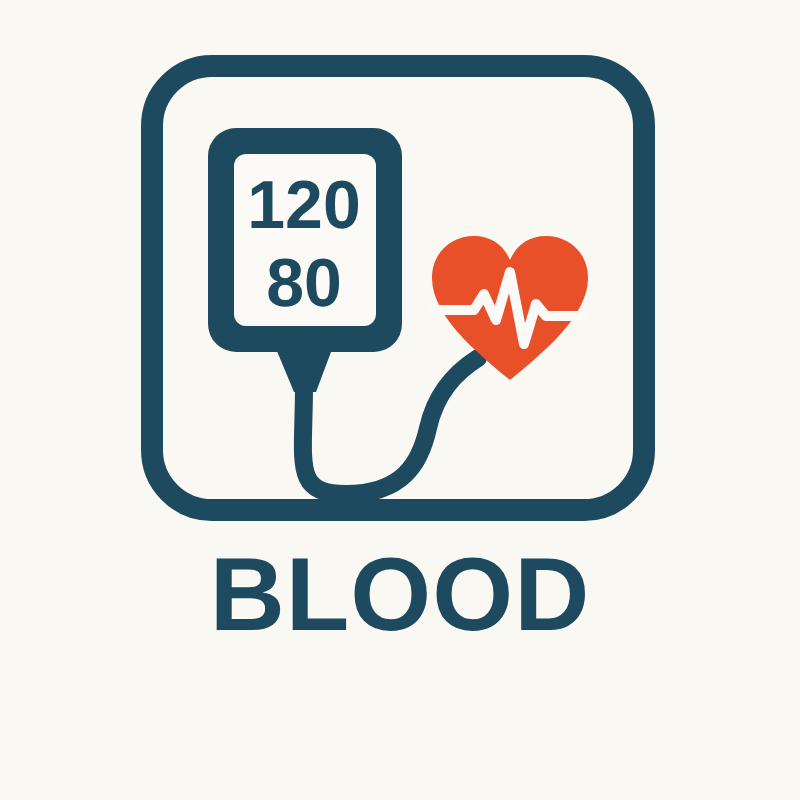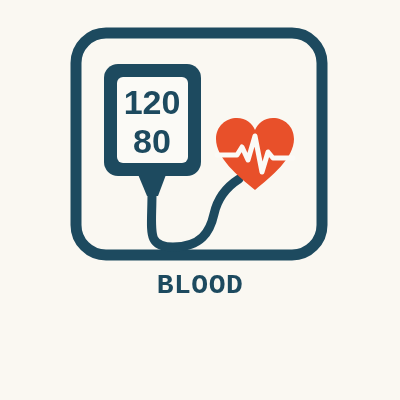--- a/index.html
+++ b/index.html
@@ -39,22 +39,21 @@
     text-align: center;
     font-family: "Liberation Sans", sans-serif;
     font-weight: bold;
     letter-spacing: 0.5px;
     line-height: 1;
     white-space: nowrap;
     -webkit-font-smoothing: antialiased;
   }
   #wordmark-line-1 {
     top: 272px;
-    font-size: 28px;
-    font-family: Liberation Mono, monospace;
+    font-size: 52px;
   }
   #wordmark-line-2 {
     top: 315px;
     font-size: 42px;
   }
 </style>
 </head>
 <body>
 
 <div id="logo-card" style="background: #fca5a5; padding-left: 32px;">

